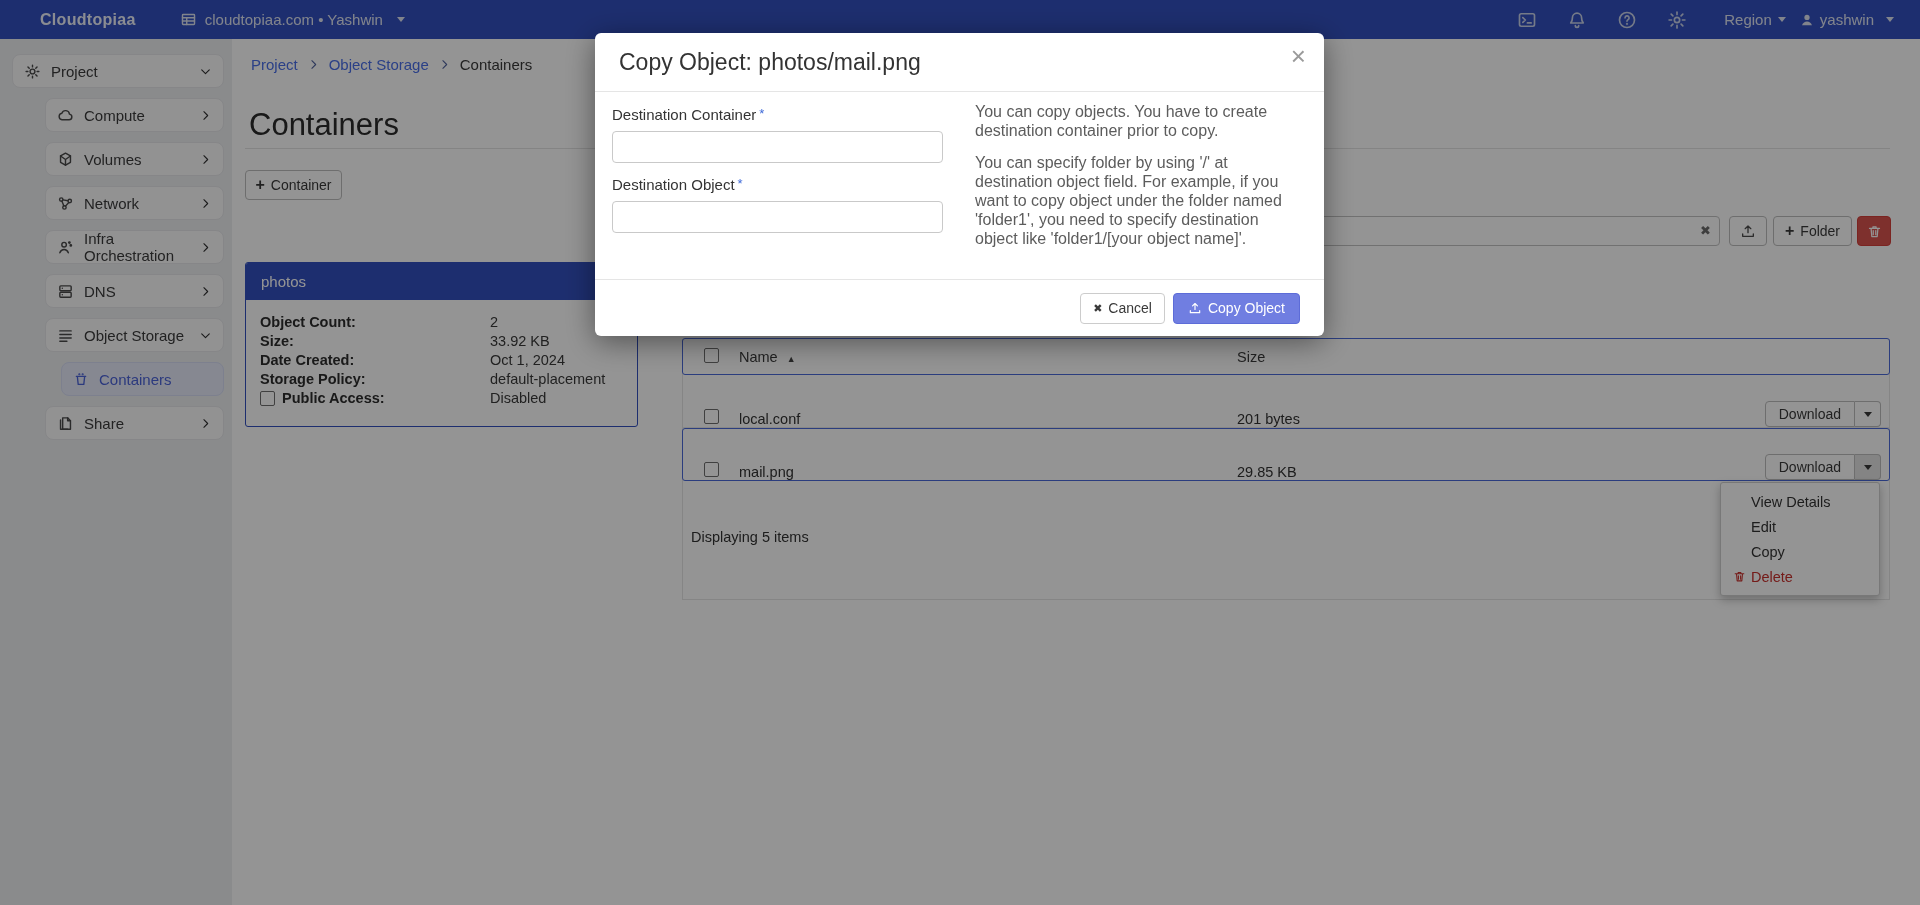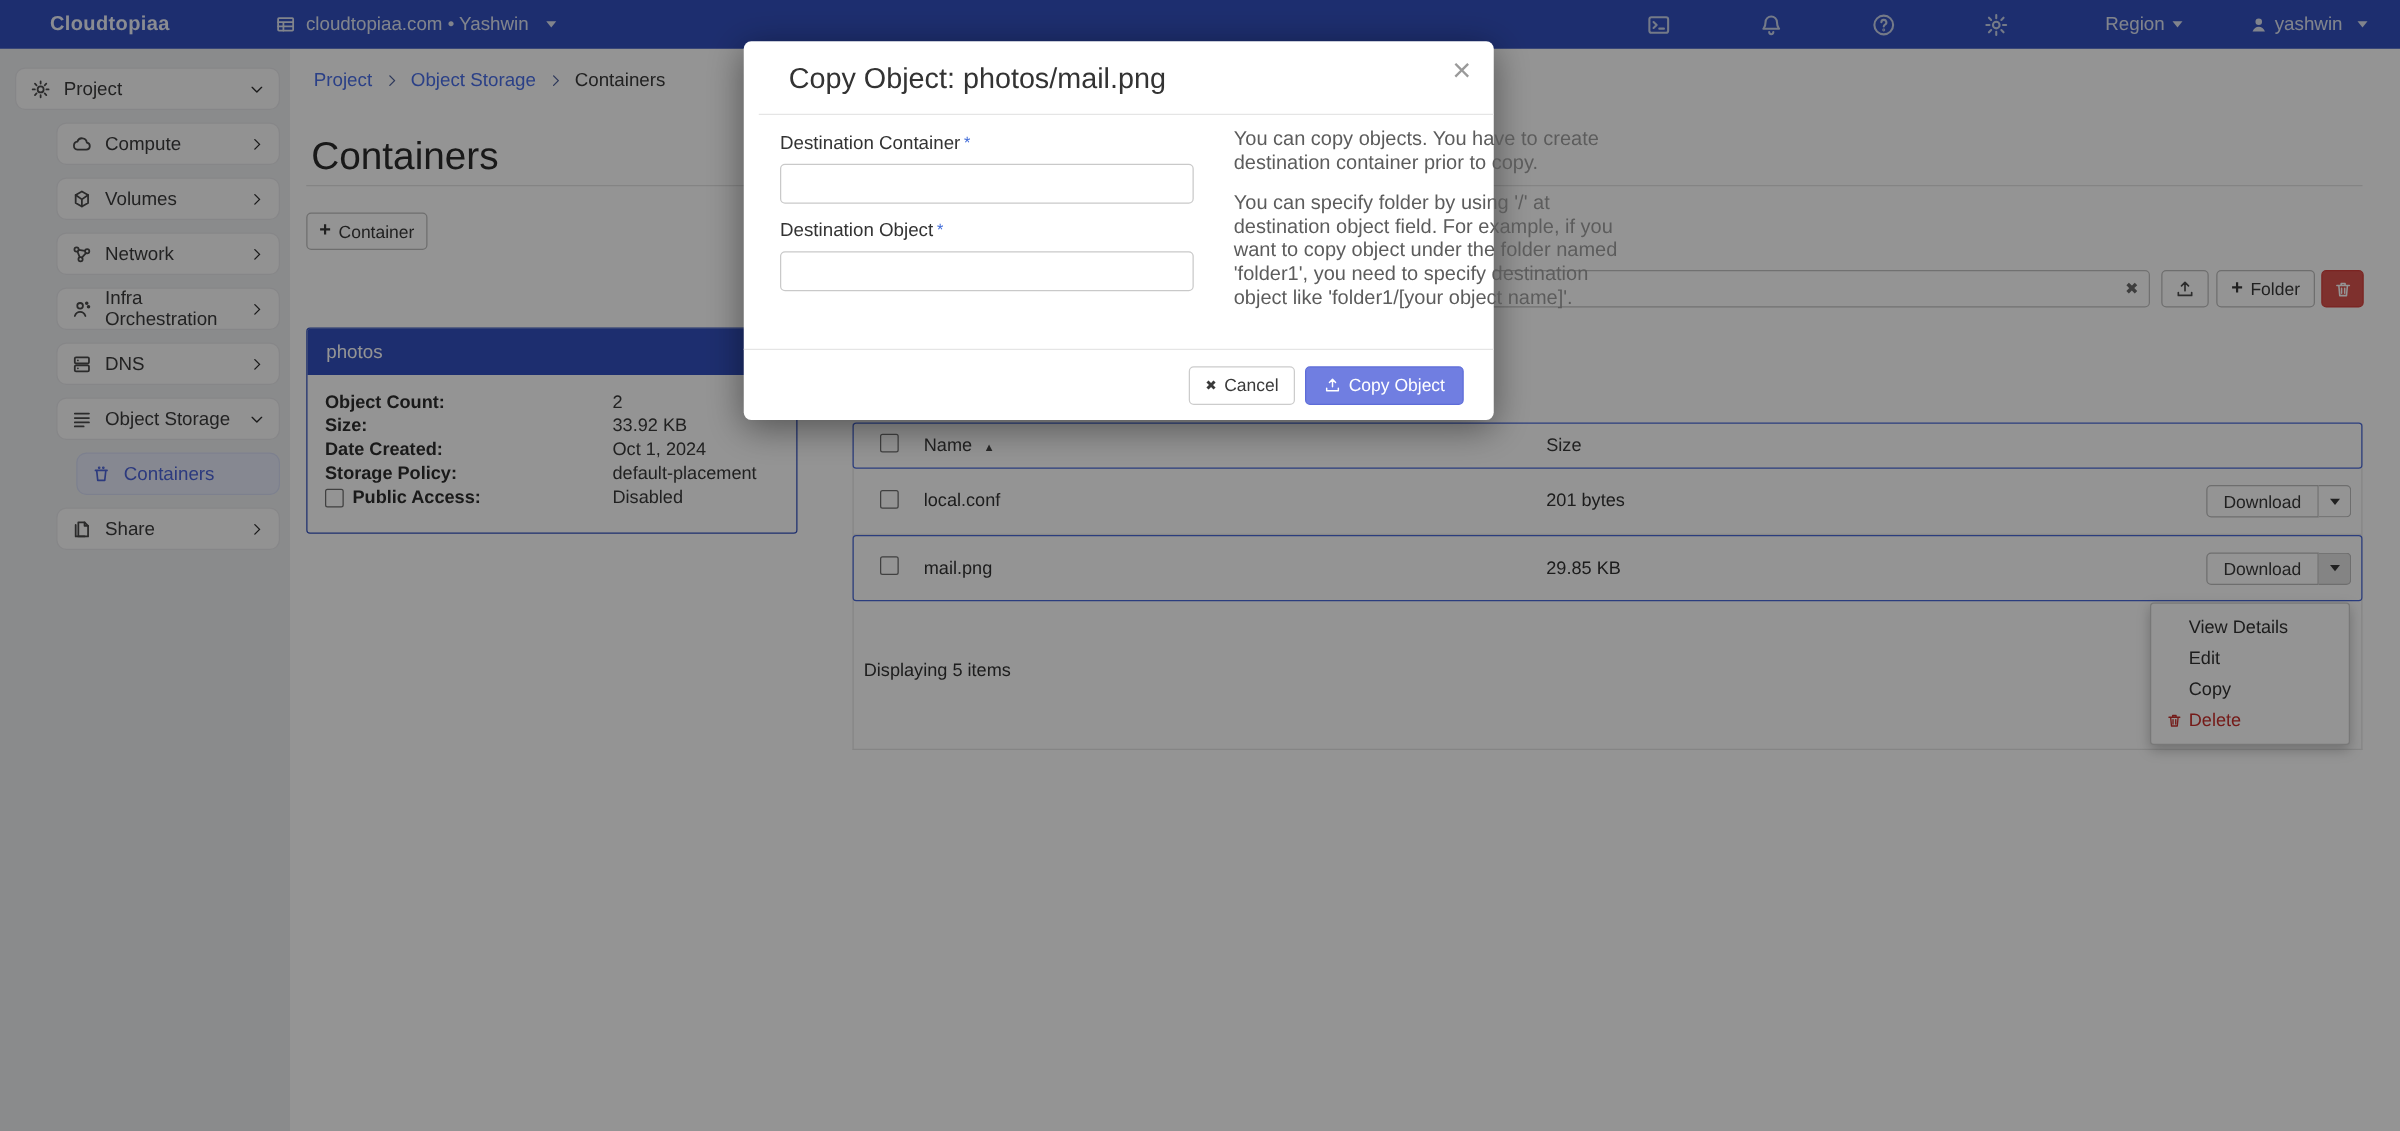--- a/index.html
+++ b/index.html
@@ -10,21 +10,21 @@
     --danger:#d9534f; --danger-border:#d43f3a; --focus:#4a69d9;
     --line:#e3e3e3; --btn-border:#bdbdbd;
   }
   svg.ic{ fill:none; stroke:currentColor; stroke-width:2; stroke-linecap:round; stroke-linejoin:round; display:block;}
   svg.icf{ fill:currentColor; stroke:none; display:block;}
   .caret{ display:inline-block; width:0; height:0; border-left:4px solid transparent;
           border-right:4px solid transparent; border-top:5px solid currentColor; margin-left:6px;}
 
   
   .navbar{ position:absolute; left:0; top:0; width:1920px; height:39px; background:var(--brand);
-           display:flex; align-items:center; color:#dfe4f2; z-index:5;gap:40px;}
+           display:flex; align-items:center; color:#dfe4f2; z-index:5;}
   .brand{ margin-left:40px; font-weight:bold; font-size:16px; letter-spacing:.3px; color:#eef1fb; cursor:pointer;}
   .context{ margin-left:44px; display:flex; align-items:center; gap:8px; font-size:15px; cursor:pointer;}
   .nav-spacer{ flex:1; }
   .nav-ic{ width:50px; display:flex; justify-content:center; color:#c9d2ea; cursor:pointer;}
   .nav-item{ display:flex; align-items:center; font-size:15px; color:#dfe4f2; cursor:pointer;}
   .nav-region{ margin:0 14px 0 22px;}
   .nav-user{ margin-right:26px; gap:6px;}
 
   
   .sidebar{ position:absolute; left:0; top:39px; width:232px; bottom:0; background:#eef0f2; padding-top:15px;}
@@ -84,37 +84,37 @@
   
   .panel{ position:absolute; left:450px; top:300px; width:1208px; height:261px;
           border:1px solid #e6e6e6; border-top:none; background:#fff;}
   .trow{ display:flex; align-items:center; font-size:14.5px; color:#333;}
   .thead{ height:37px; border:1px solid var(--focus); border-radius:3px; margin:-1px -1px 0; font-weight:400; color:#3a3a3a;}
   .cell-check{ flex:0 0 29px; padding-left:20px;}
   .cell-name{ flex:0 0 518px; padding-left:20px;}
   .cell-size{ flex:1;}
   .cell-actions{ margin-right:8px; display:flex;}
   .sort-asc{ font-size:9px; margin-left:5px; color:#444;}
-  .drow{ height:53px; border-bottom:1px solid #e9e9e9;}
+  .drow{ height:53px; border-bottom:1px solid #e9e9e9;align-items:flex-end;}
   .drow.focused{ border:1px solid var(--focus); border-radius:3px; margin:0 -1px;}
   .btn-dl{ height:26px; padding:0 13px; border-radius:4px 0 0 4px; font-size:14px;}
   .btn-dl-caret{ height:26px; width:26px; border-radius:0 4px 4px 0; border-left:none; padding:0;}
   .btn-dl-caret.open{ background:#e4e4e4; }
   .tfoot{ position:absolute; left:8px; top:190px; font-size:14.5px; color:#333;}
 
   
   .dropdown{ position:absolute; left:1488px; top:443px; width:160px; background:#fff; border:1px solid #cfcfcf;
              border-radius:3px; box-shadow:0 4px 10px rgba(0,0,0,.25); padding:6px 0; z-index:10;}
   .dd-item{ height:25px; display:flex; align-items:center; padding-left:30px; font-size:14.5px; color:#333; cursor:pointer;}
   .dd-item.danger{ color:#c9302c; padding-left:12px; gap:5px;}
 
   
   .backdrop{ position:fixed; inset:0; background:rgba(0,0,0,.42); z-index:50;}
-  .modal{ position:fixed; left:595px; top:33px; width:600px; height:303px; background:#fff; border-radius:6px;
-          box-shadow:0 6px 30px rgba(0,0,0,.45); z-index:60;padding-left:12px;}
+  .modal{ position:fixed; left:595px; top:33px; width:729px; height:303px; background:#fff; border-radius:6px;
+          box-shadow:0 6px 30px rgba(0,0,0,.45); z-index:60;}
   .modal-header{ position:relative; height:59px; border-bottom:1px solid #e5e5e5; padding:16px 24px 0;}
   .modal-title{ font-size:23px; color:#333; font-weight:400;}
   .modal-close{ position:absolute; right:18px; top:10px; font-size:26px; color:#9a9a9a; cursor:pointer; line-height:1;}
   .modal-body{ position:relative; height:187px;}
   .form-col{ position:absolute; left:17px; top:14px; width:331px;}
   .f-label{ font-size:15px; color:#333; margin-bottom:8px;}
   .req{ color:#3f6ad8; margin-left:3px; font-size:13px; vertical-align:top;}
   .f-input{ width:331px; height:32px; border:1px solid #c9c9c9; border-radius:4px; padding:0 10px; font-size:14.5px;
             outline:none; margin-bottom:13px; font-family:"Liberation Sans",sans-serif;}
   .help-col{ position:absolute; left:380px; top:10px; width:320px; font-size:16px; line-height:19px; color:#5c5c5c;}

